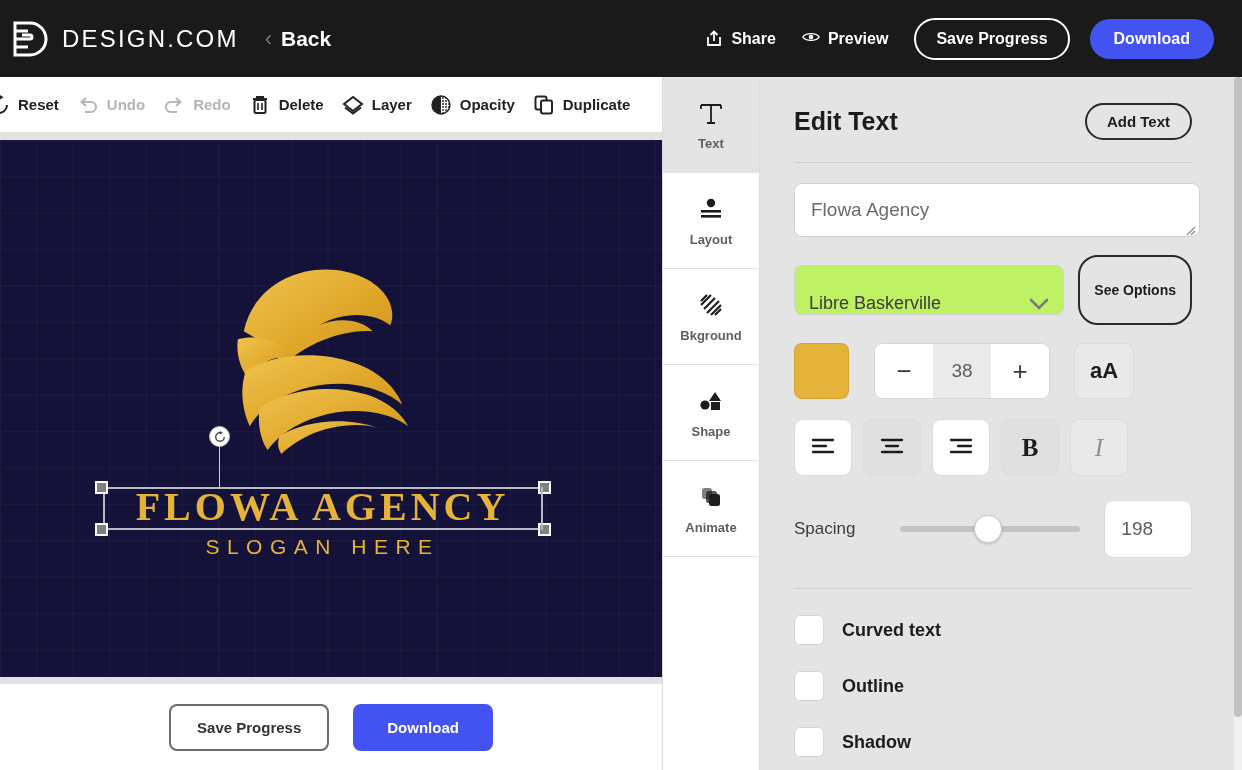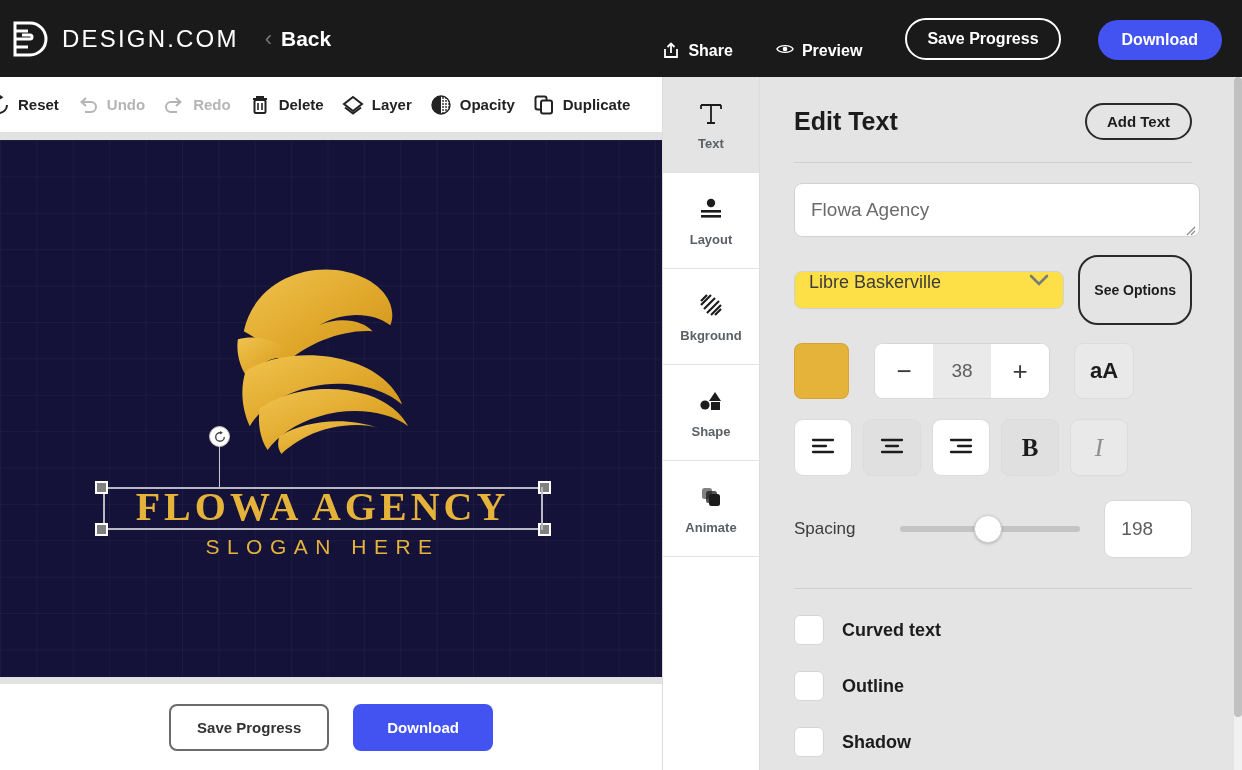--- a/index.html
+++ b/index.html
@@ -22,22 +22,22 @@
   .brand-logo { width: 40px; height: 40px; margin-right: 12px; flex: none; }
   .brand-name {
     color: #ffffff; font-size: 24px; font-weight: normal;
     letter-spacing: 2.2px;
   }
   .back-wrap { display: flex; align-items: center; margin-left: 26px; }
   .back-chevron { color: #777; font-size: 22px; margin-right: 9px; line-height: 1; }
   .back-label { color: #ffffff; font-size: 21px; font-weight: bold; }
 
   .header-right {
-    margin-left: auto; display: flex; align-items: flex-end;
-    padding-right: 20px; gap: 17px;
+    margin-left: auto; display: flex; align-items: center;
+    padding-right: 28px; gap: 0;
   }
   .hdr-action {
     display: flex; align-items: center; gap: 8px;
     color: #ffffff; font-size: 16px; font-weight: bold;
     margin-right: 26px; cursor: pointer;
   }
   .hdr-icon { display: inline-flex; width: 18px; height: 18px; }
   .btn-save-hdr {
     border: 2px solid #ffffff; border-radius: 22px;
     color: #ffffff; background: transparent;
@@ -214,23 +214,23 @@
     padding: 0 16px; border-radius: 8px;
   }
   .resize-grip {
     position: absolute; right: 3px; bottom: 2px;
     width: 12px; height: 12px; cursor: nwse-resize;
   }
 
   .row { display: flex; align-items: center; margin-top: 18px; }
   .font-select {
     position: relative;
-    width: 272px; height: 38px;
-    background: #fde047; border: 1px solid #d2d2d2; border-radius: 8px;
-    display: flex; align-items: flex-start; padding: 0 14px; cursor: pointer;
+    width: 272px; height: 50px;
+    background: #bef264; border: 1px solid #d2d2d2; border-radius: 8px;
+    display: flex; align-items: flex-end; padding: 0 14px; cursor: pointer;
   }
   .font-name { font-size: 18px; color: #3c3c3c; }
   .chev { margin-left: auto; }
   .btn-see-options {
     margin-left: 14px;
     border: 2px solid #2a2a2a; border-radius: 20px;
     background: transparent; color: #1c1c1c;
     font-size: 14px; font-weight: bold;
     padding: 25px 14px; cursor: pointer; white-space: nowrap;
     font-family: "Liberation Sans", sans-serif;

